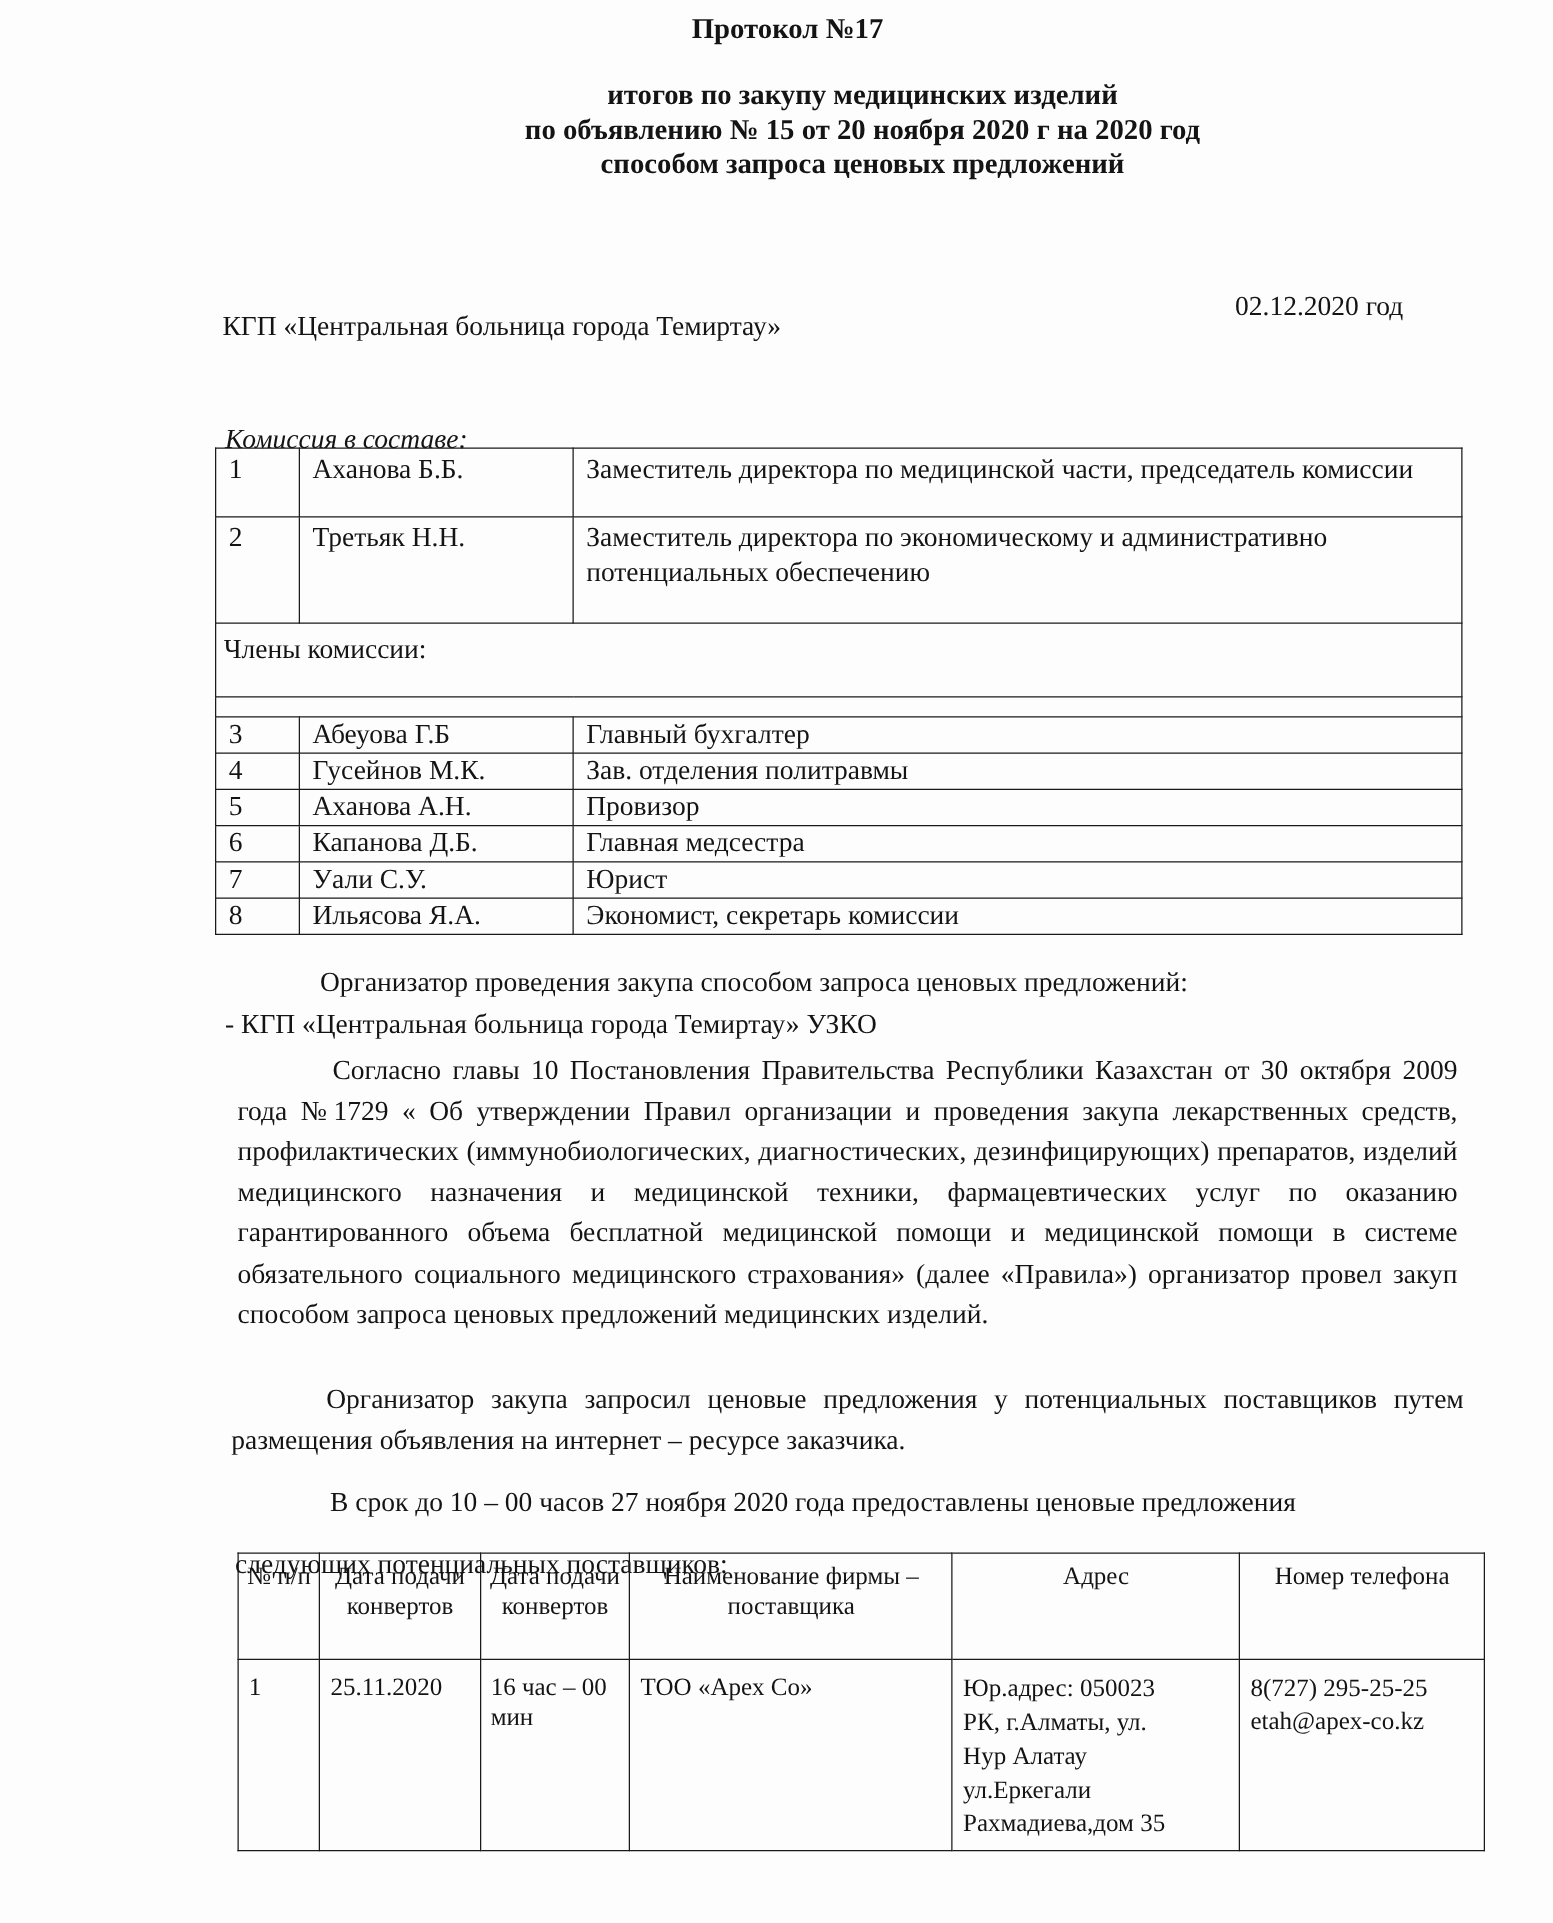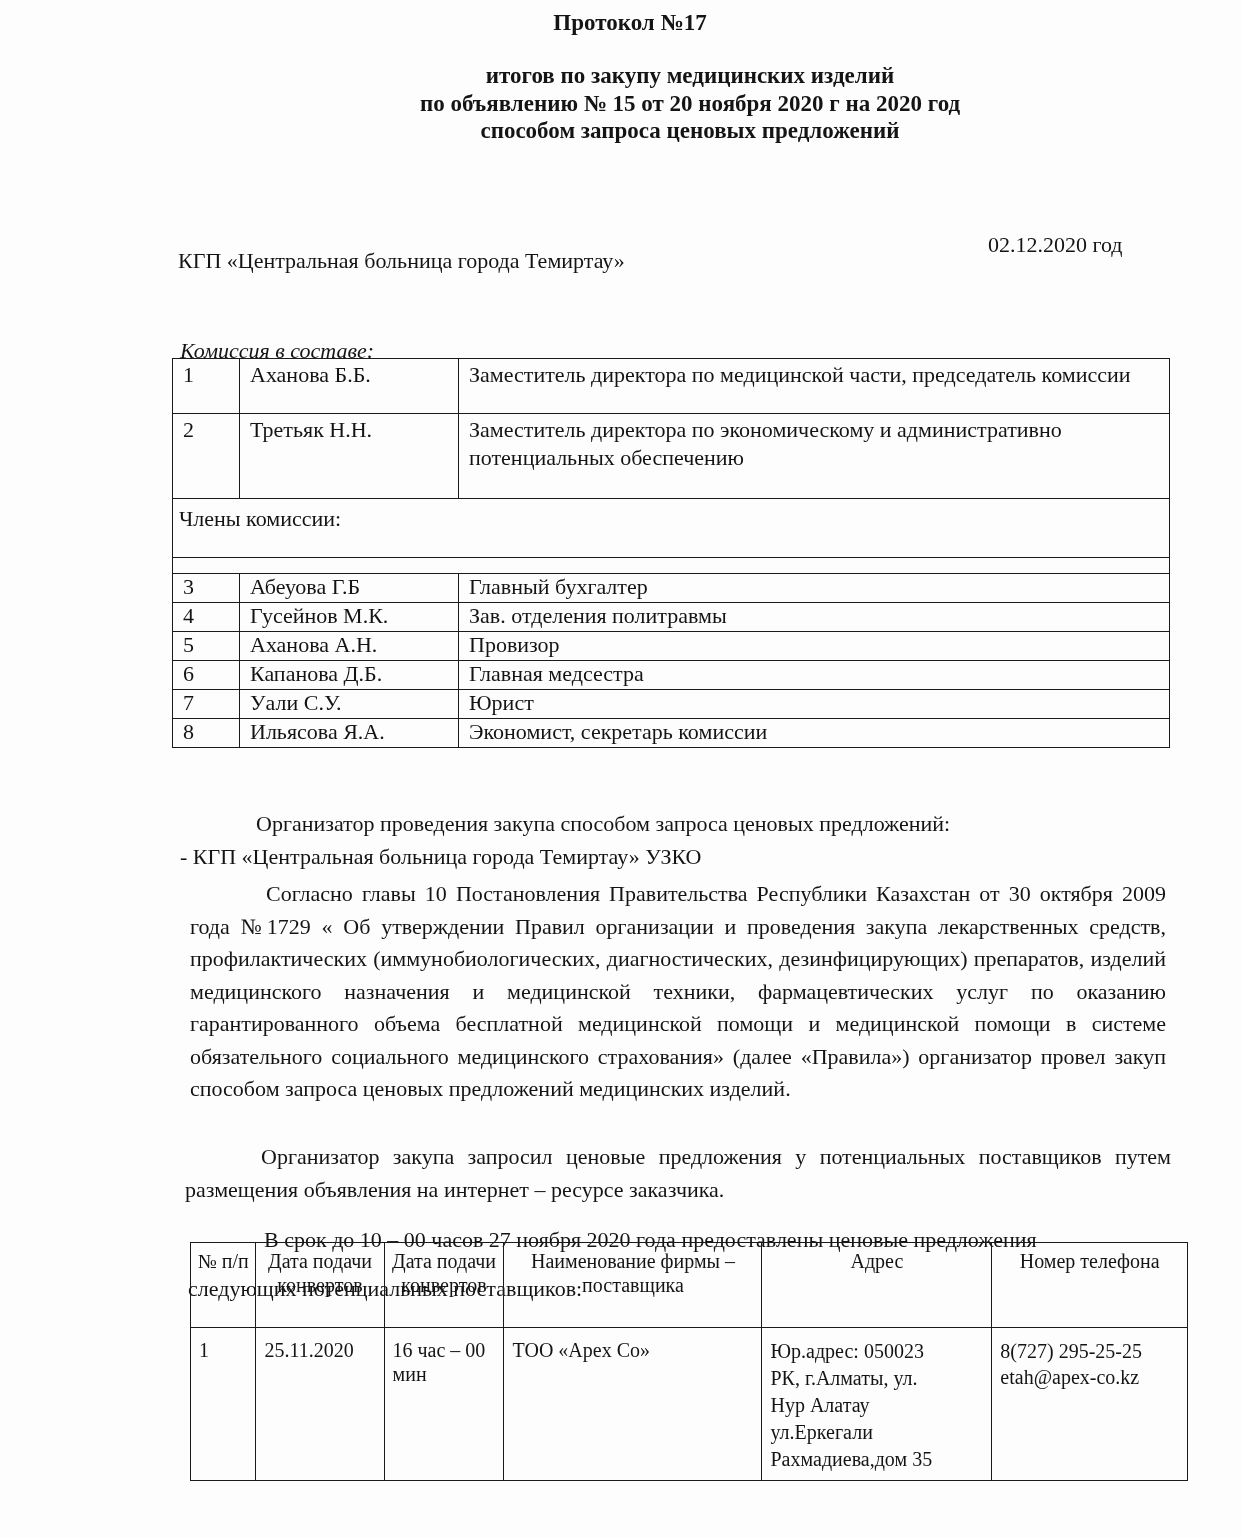--- a/index.html
+++ b/index.html
@@ -27,21 +27,21 @@
   .kom .c1 { width: 48px; }
   .kom .c2 { width: 200px; }
   .kom .members td { padding: 6px 8px 8px 6px; }
   .kom tr.mem td { line-height: 26px; padding-top: 0; padding-bottom: 0; height: 28px; }
 
   .para { font-size: 22px; line-height: 32.5px; text-align: justify; }
   .p1 { left: 180px; top: 770px; width: 990px; }
   .p2 { left: 190px; top: 840px; width: 976px; }
   .p3 { left: 185px; top: 1103px; width: 986px; }
   .p4 { left: 188px; top: 1186px; width: 982px; }
-  .indent { text-indent: 76px; margin-top: 38px; }
+  .indent { text-indent: 76px; }
   .p4 .last { display: block; line-height: 24px; margin-top: 20px; }
 
   .sup { left: 190px; top: 1242px; width: 998px; font-size: 20px; line-height: 24px; }
   .sup th { text-align: center; padding: 6px 4px 4px 4px; height: 74px; }
   .sup td { padding: 10px 6px 4px 8px; height: 138px; }
   .sup .w1 { width: 58px; } .sup .w2 { width: 120px; } .sup .w3 { width: 112px; }
   .sup .w4 { width: 254px; } .sup .w5 { width: 224px; } .sup .w6 { width: 190px; }
   .sup td.addr { line-height: 27px; }
   .sup td.contact { line-height: 26px; }
 </style>

